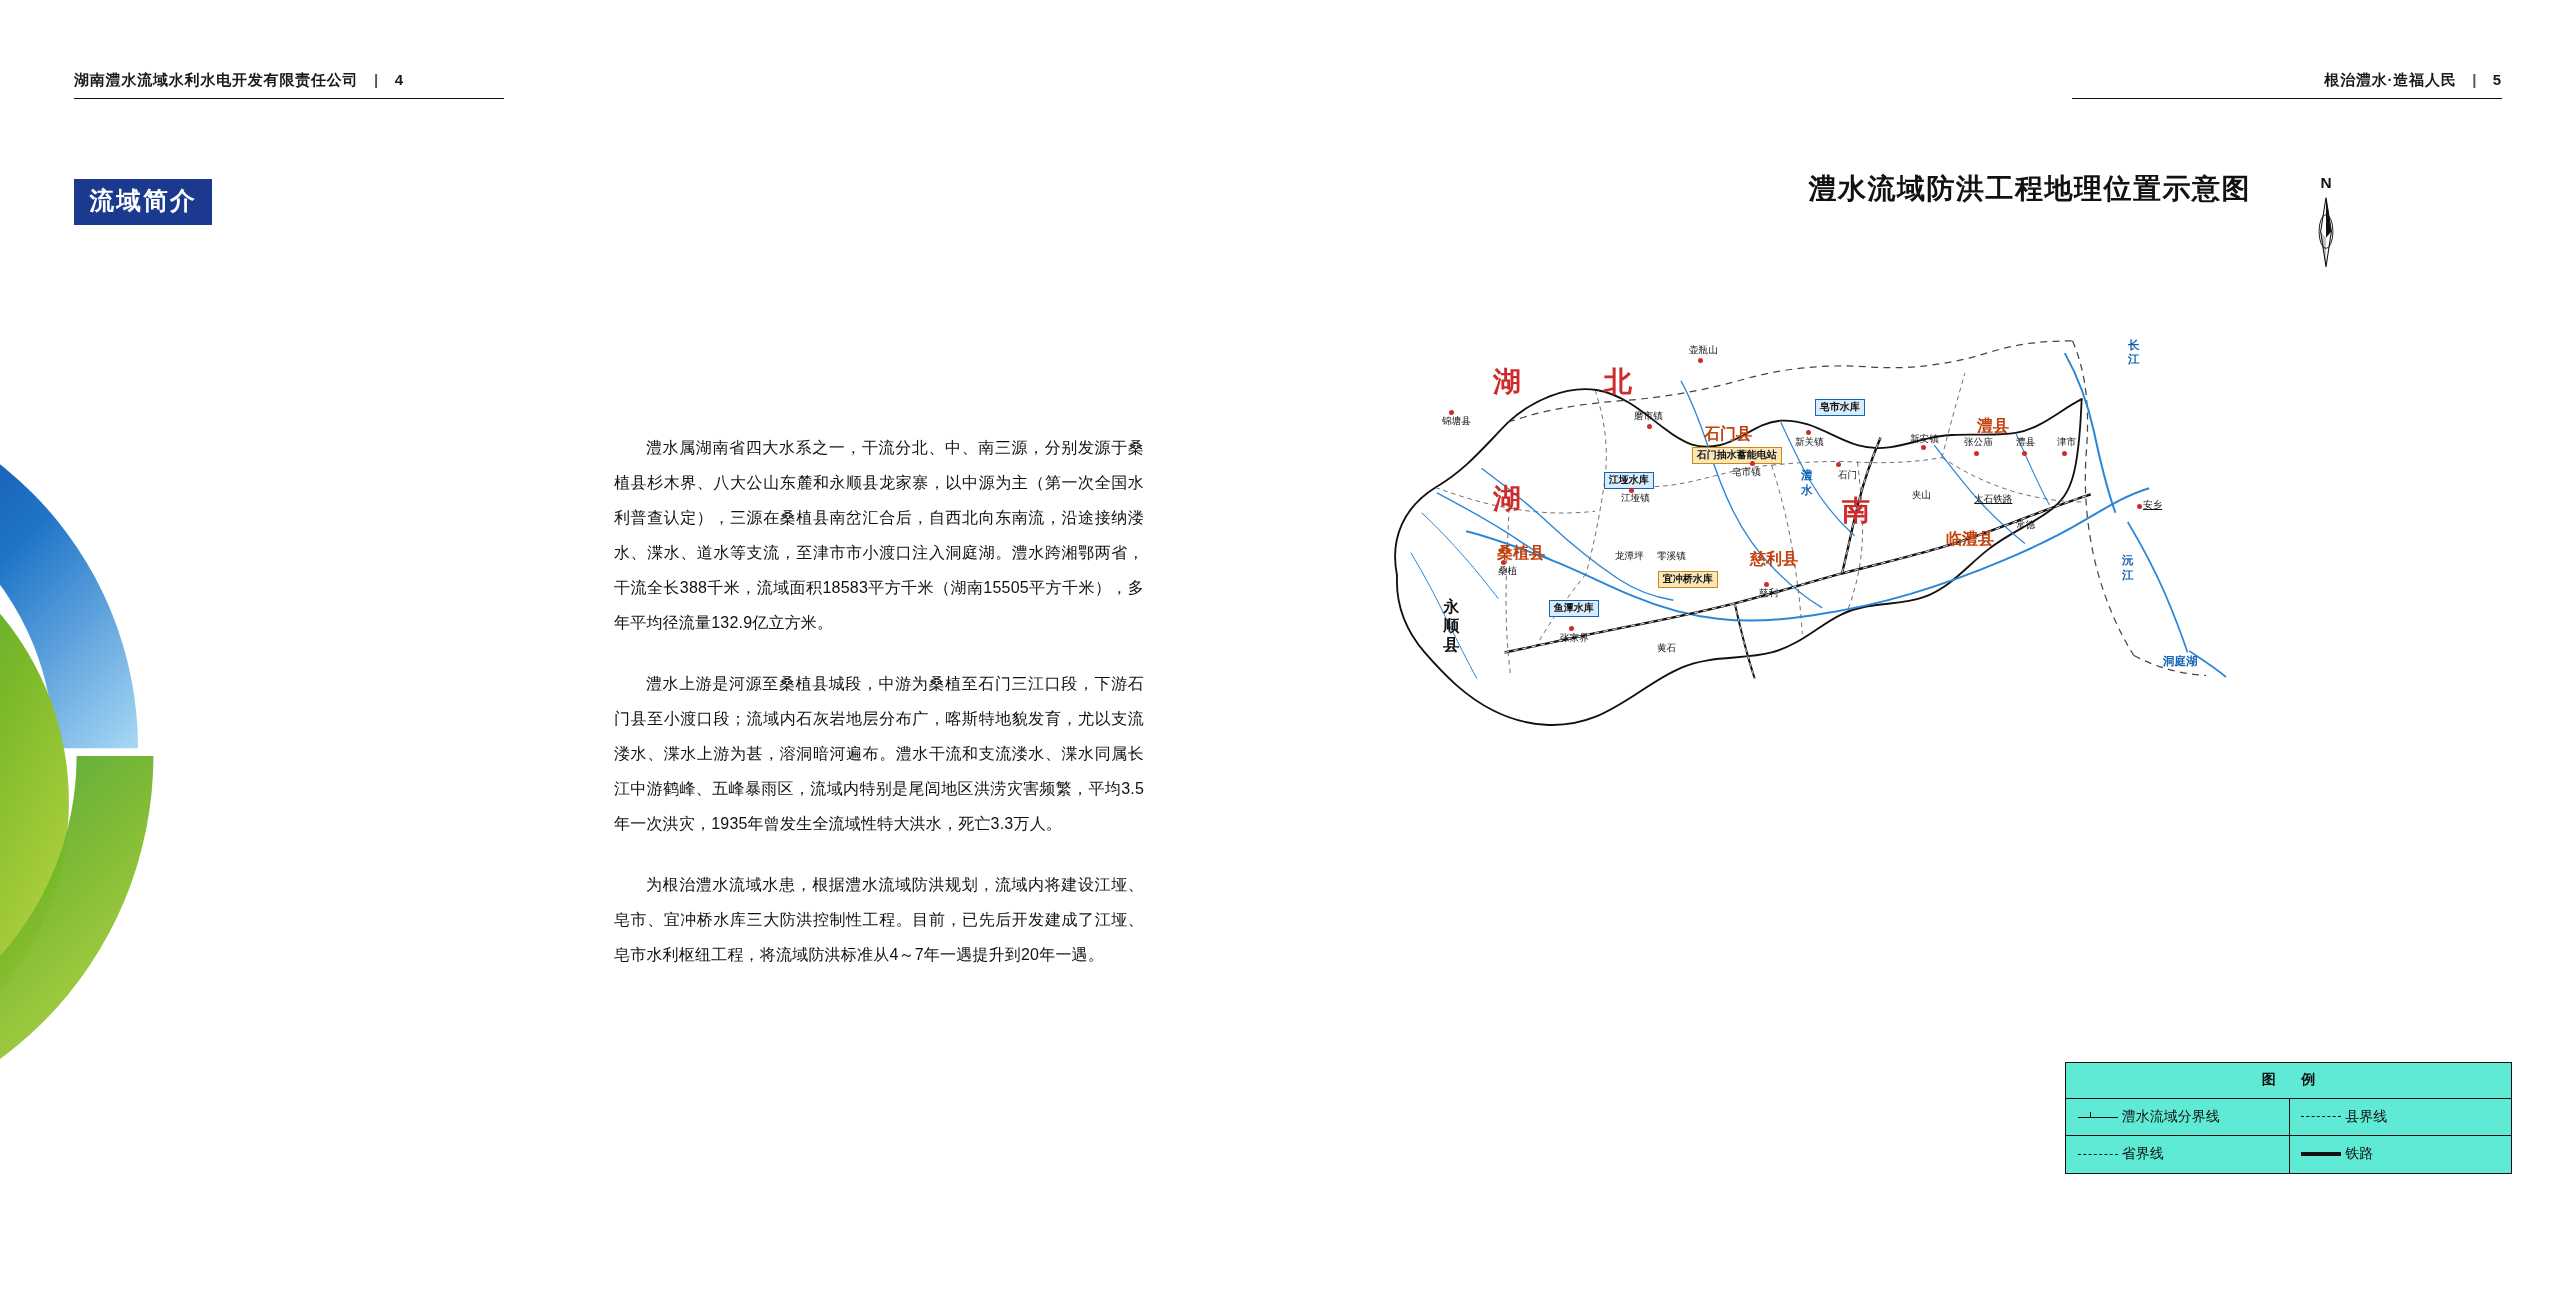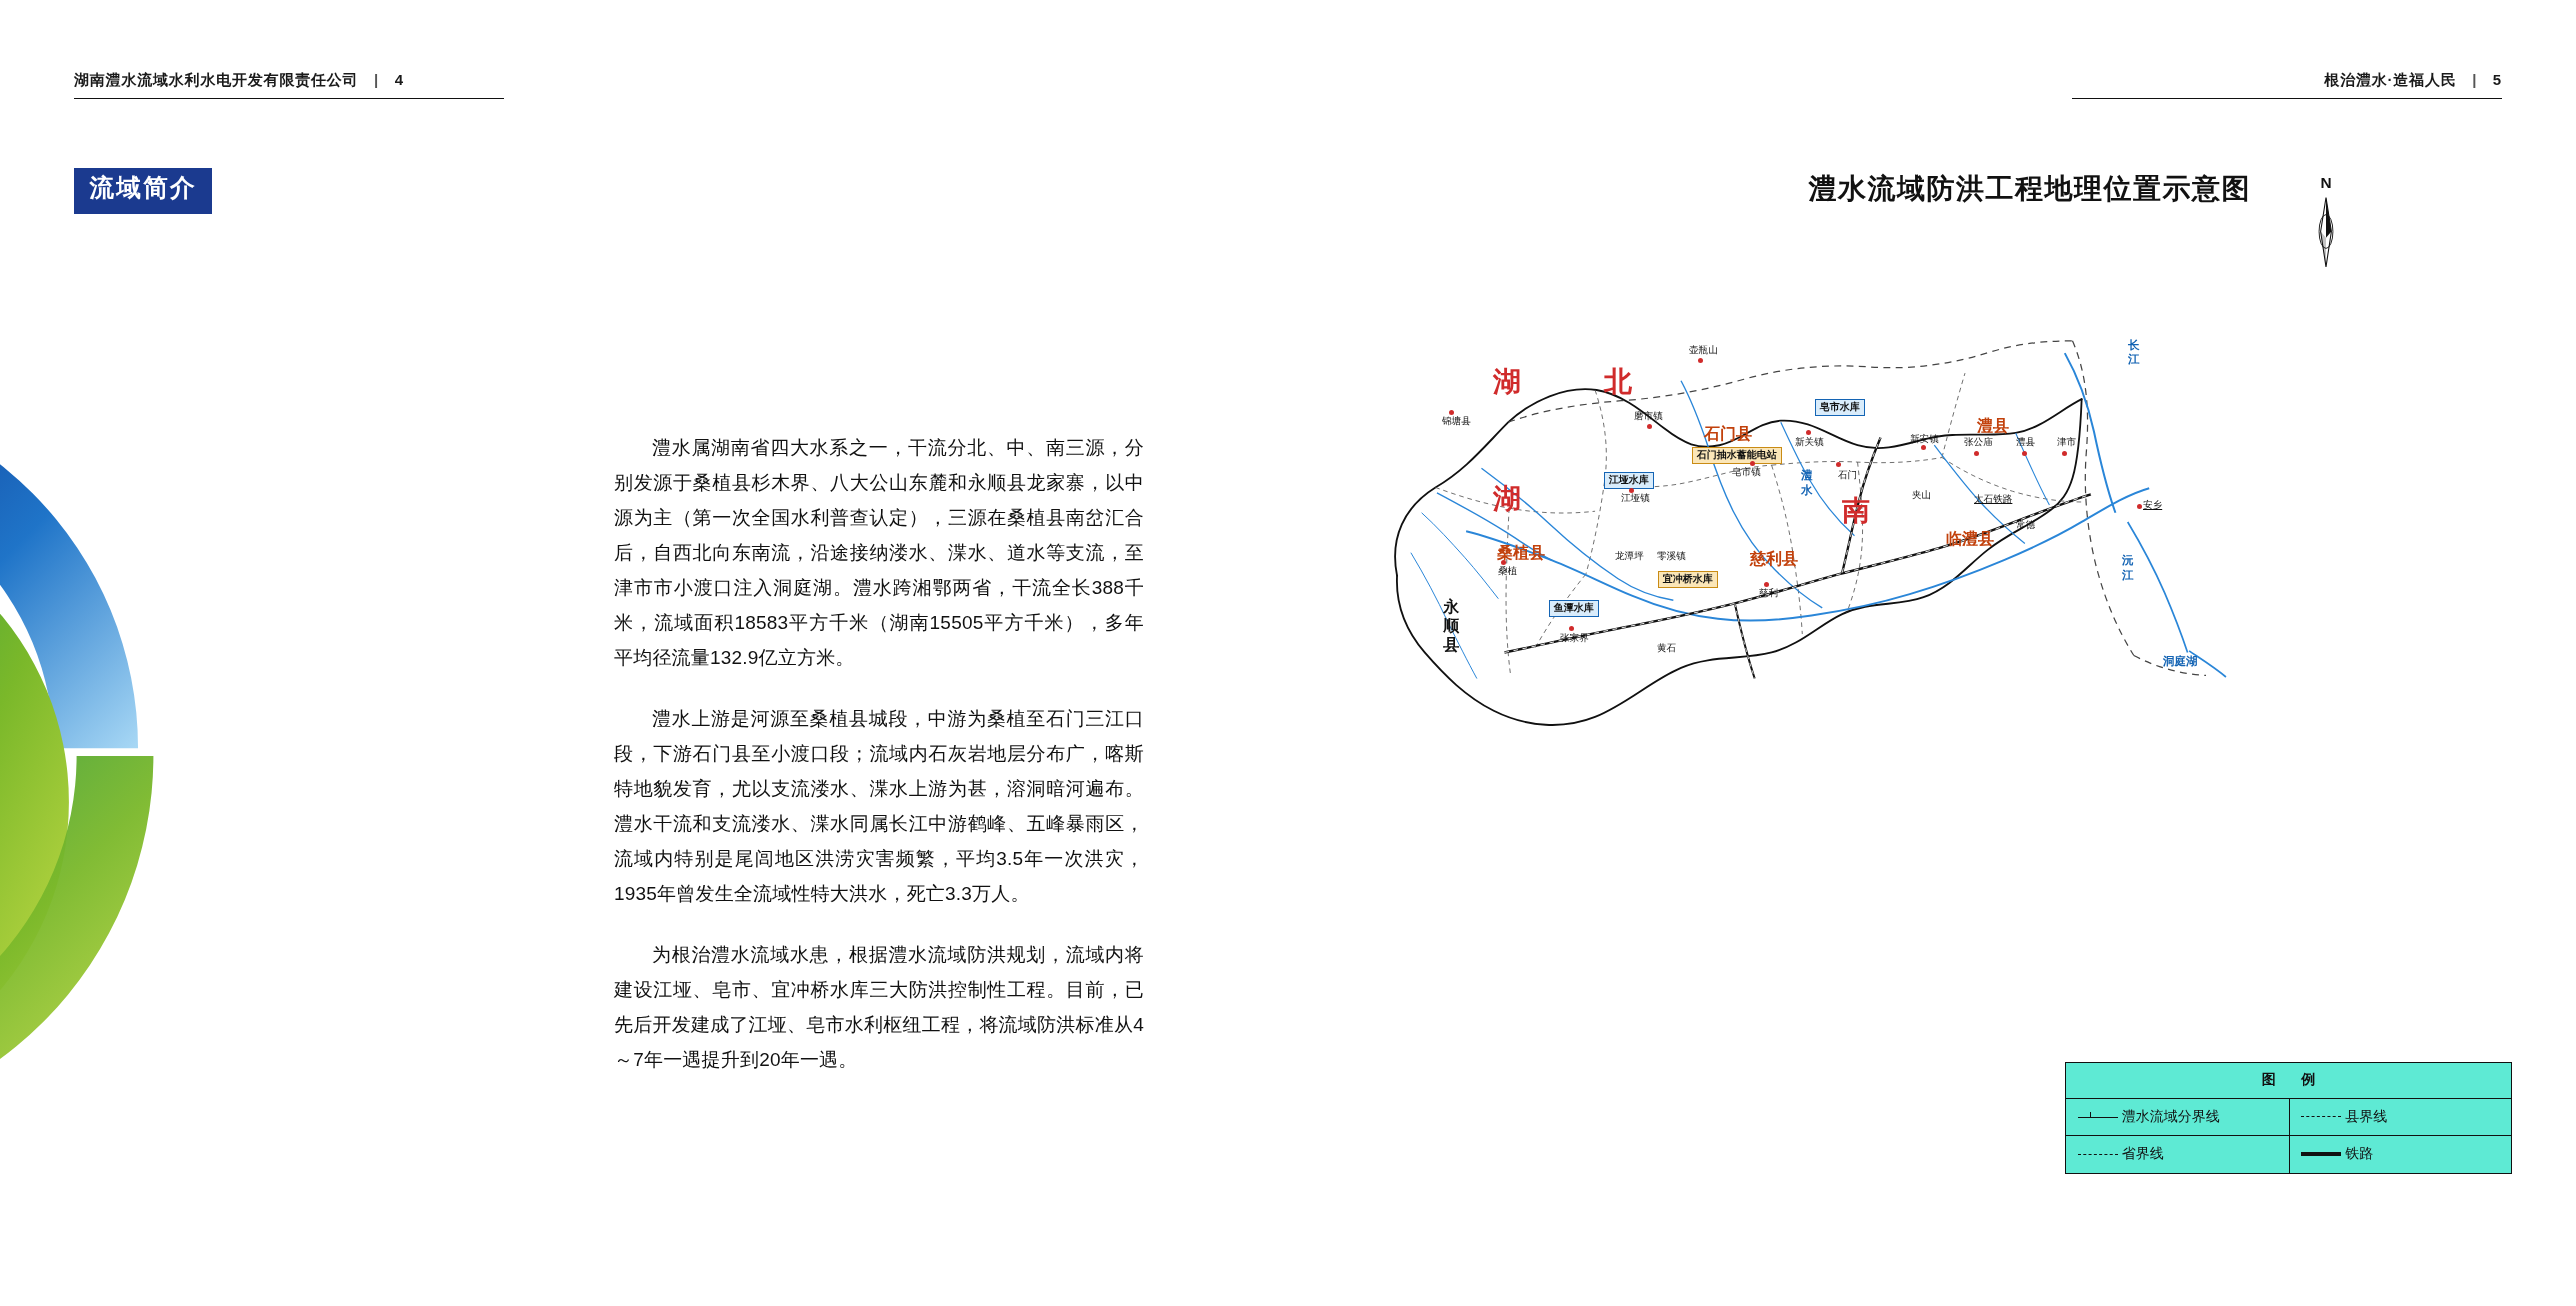--- a/index.html
+++ b/index.html
@@ -56,50 +56,49 @@
     right: 74px;
     top: 98px;
     width: 430px;
     height: 0.8px;
     background: #111;
   }
   
   .section-badge {
     position: absolute;
     left: 74px;
-    top: 168px;
+    top: 179px;
     background: #1b3a8f;
     color: #fff;
     font-size: 24.6px;
     font-weight: 700;
     letter-spacing: 2.3px;
     padding: 10px 15.4px 11.5px 15.4px;
     line-height: 1;
-    font-family: Liberation Mono, monospace;
   }
   
   .swirl {
     position: absolute;
     left: -177px;
     top: 418px;
     width: 584px;
     height: 768px;
     overflow: hidden;
     pointer-events: none;
   }
   
   .bodycol {
     position: absolute;
     left: 614px;
     top: 430px;
     width: 530px;
   }
   .bodycol p {
     margin: 0 0 26px 0;
-    font-size: 19px;
+    font-size: 16px;
     line-height: 35px;
     text-align: justify;
     text-indent: 2em;
     color: #111;
     letter-spacing: 0.2px;
   }
   
   .map-title {
     position: absolute;
     right: 325px;

